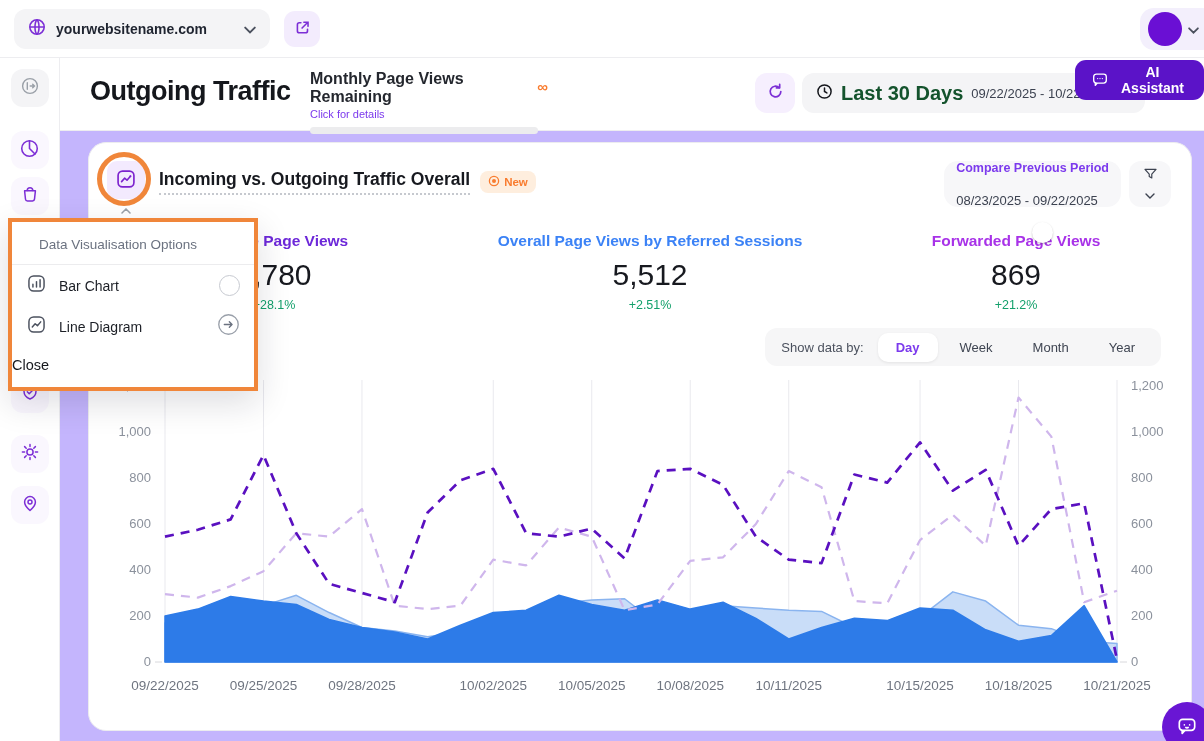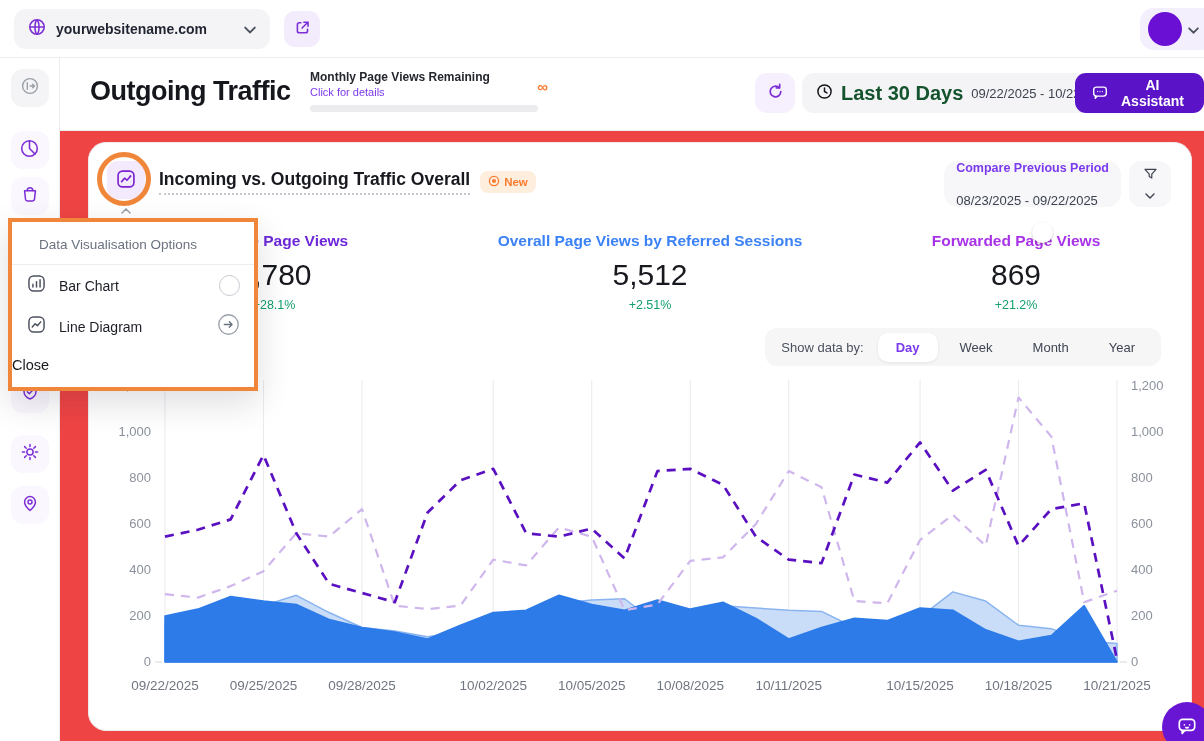--- a/index.html
+++ b/index.html
@@ -27,36 +27,36 @@
   .side-ic.gray { color:#9aa0a8; background:#f4f4f6; }
   .s1{margin-top:11px;} .s2{margin-top:24px;} .s3{margin-top:8px;}
   .s4{margin-top:160px;} .s5{margin-top:22px;} .s6{margin-top:13px;}
 
   
   .pagehead { position:absolute; left:60px; top:58px; width:1144px; height:73px; background:#fff;
     border-bottom:1px solid #ededf0; z-index:3; }
   .page-title { position:absolute; left:30px; top:18px; font-size:27px; font-weight:700;
     letter-spacing:-.5px; color:#15171c; }
   .quota { position:absolute; left:250px; top:12px; width:238px; }
-  .quota-label { font-size:12px; font-weight:700; color:#24272e; }
+  .quota-label { font-size:16px; font-weight:700; color:#24272e; }
   .quota-link { font-size:11px; color:#7c3aed; margin-top:2px; cursor:pointer; }
   .quota-inf { position:absolute; right:0; top:8px; color:#f97c2f; font-size:15px; font-weight:700; }
   .quota-bar { margin-top:7px; height:7px; width:228px; background:#ececee; border-radius:4px; }
   .refresh-btn { position:absolute; left:695px; top:15px; width:40px; height:40px; border:none;
     background:#f6effe; border-radius:12px; display:flex; align-items:center; justify-content:center; cursor:pointer; }
   .range-pill { position:absolute; left:742px; top:15px; height:40px; background:#f4f4f6; border-radius:12px;
     display:flex; align-items:center; gap:8px; padding:0 14px; cursor:pointer; }
   .range-label { font-size:20px; font-weight:700; color:#14532d; }
   .range-dates { font-size:13px; color:#3c4250; }
-  .ai-btn { position:absolute; left:1015px; top:15px; height:40px; padding:0 16px; background:#5b13c8;
+  .ai-btn { position:absolute; left:1015px; top:2px; height:40px; padding:0 16px; background:#5b13c8;
     border:none; border-radius:11px; display:flex; align-items:center; gap:8px; cursor:pointer; }
   .ai-btn span { color:#fff; font-size:14px; font-weight:600; }
 
   
-  .content { position:absolute; left:60px; top:131px; width:1144px; height:610px; background:#ef4444; }
+  .content { position:absolute; left:60px; top:131px; width:1144px; height:610px; background:#c4b5fd; }
   .card { position:absolute; left:28px; top:11px; width:1104px; height:589px; background:#fff;
     border:1px solid #ececef; border-radius:18px; }
   .card-head { display:flex; align-items:flex-start; padding:18px 20px 0 18px; }
   .viz-btn { width:38px; height:38px; background:#f3eafe; border:none; border-radius:10px;
     display:flex; align-items:center; justify-content:center; cursor:pointer; }
   .viz-caret { width:38px; text-align:center; color:#9aa0a8; margin-top:1px; }
   .card-title { margin-left:14px; margin-top:8px; font-size:17.5px; font-weight:600; color:#17191f;
     border-bottom:2px dotted #c6c9cf; padding-bottom:3px; }
   .new-badge { margin-left:10px; margin-top:10px; background:#feeede; border-radius:8px; height:22px;
     display:flex; align-items:center; gap:4px; padding:0 8px; color:#f97c2f; font-size:11.5px; font-weight:700; }

